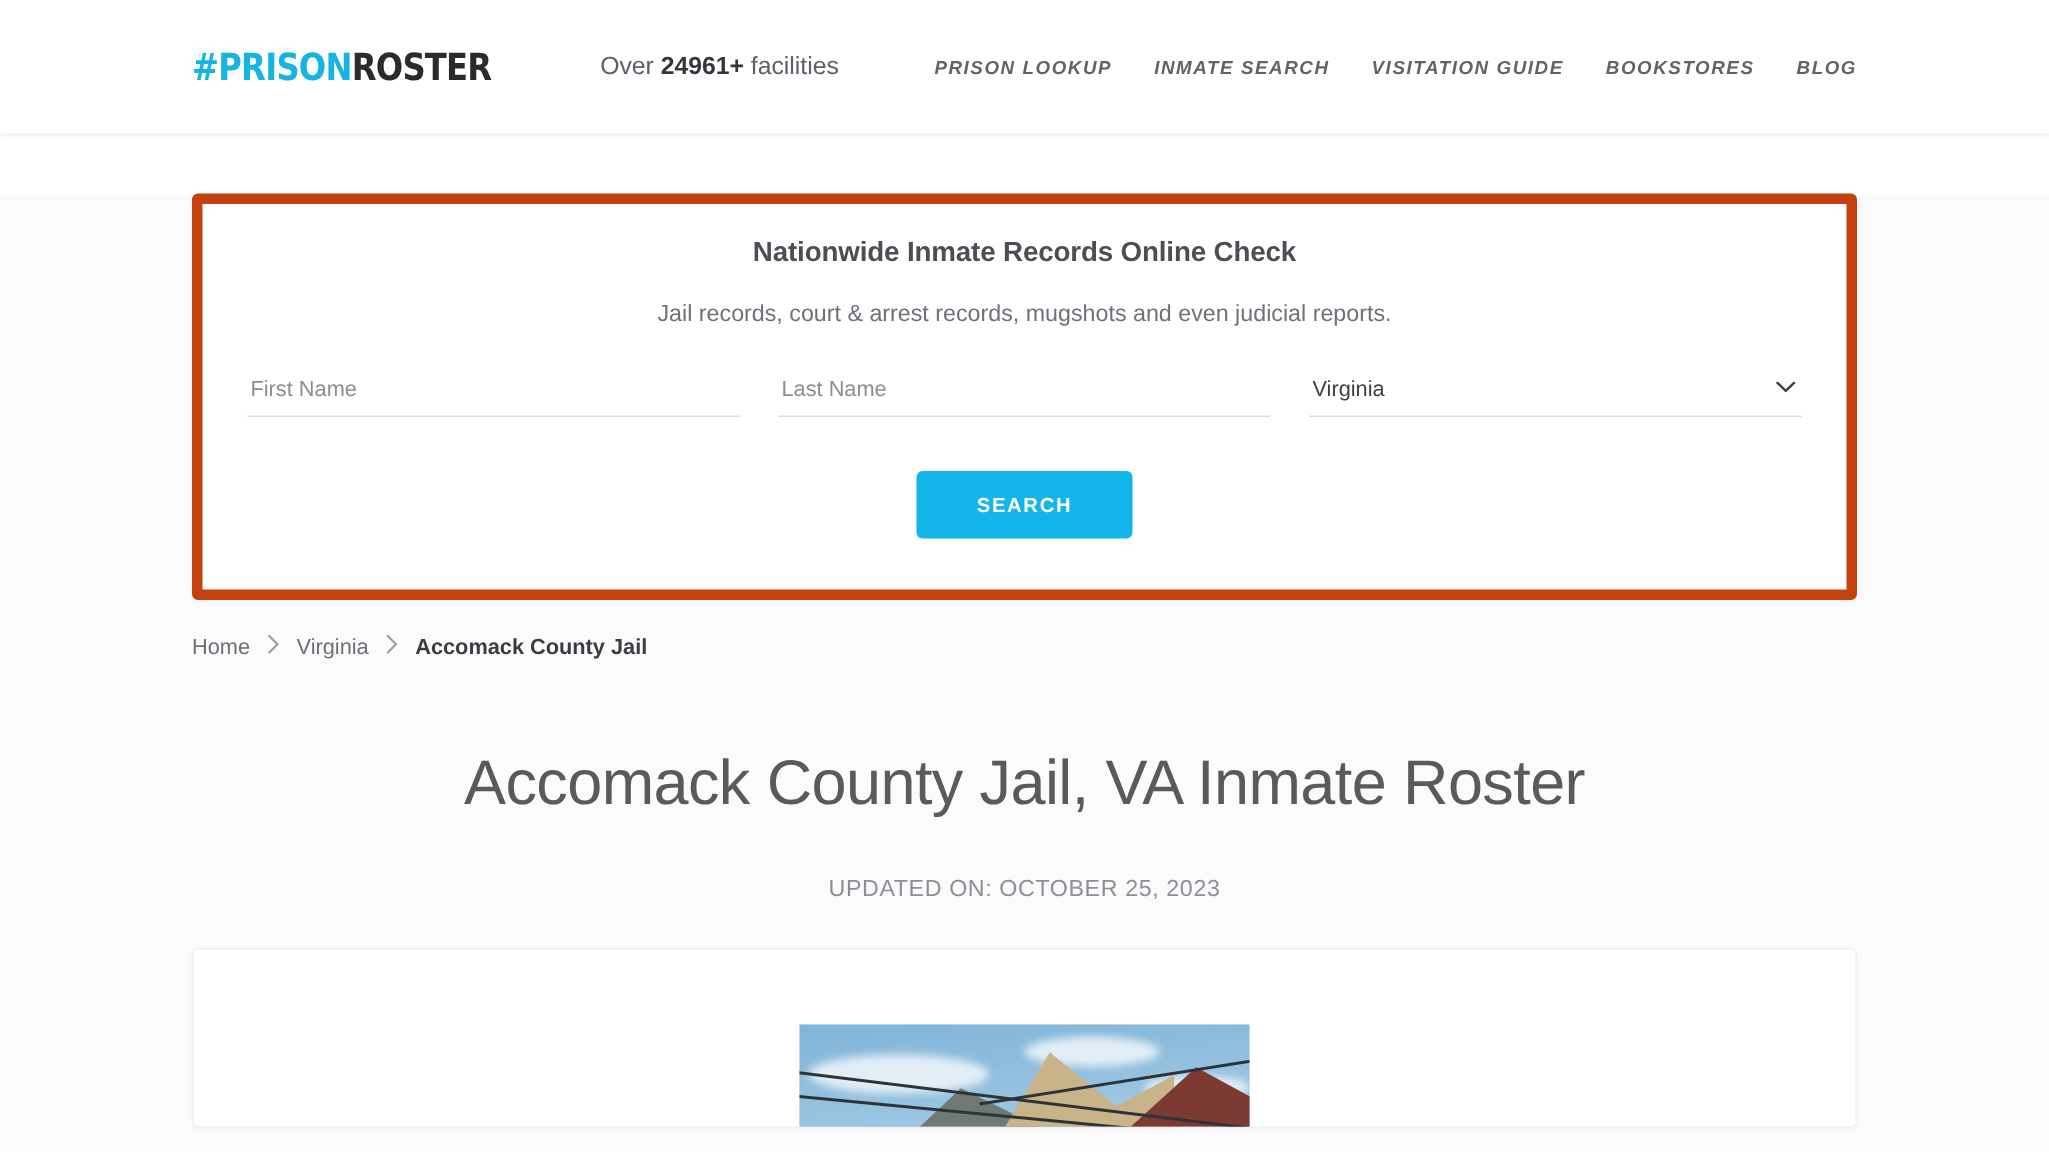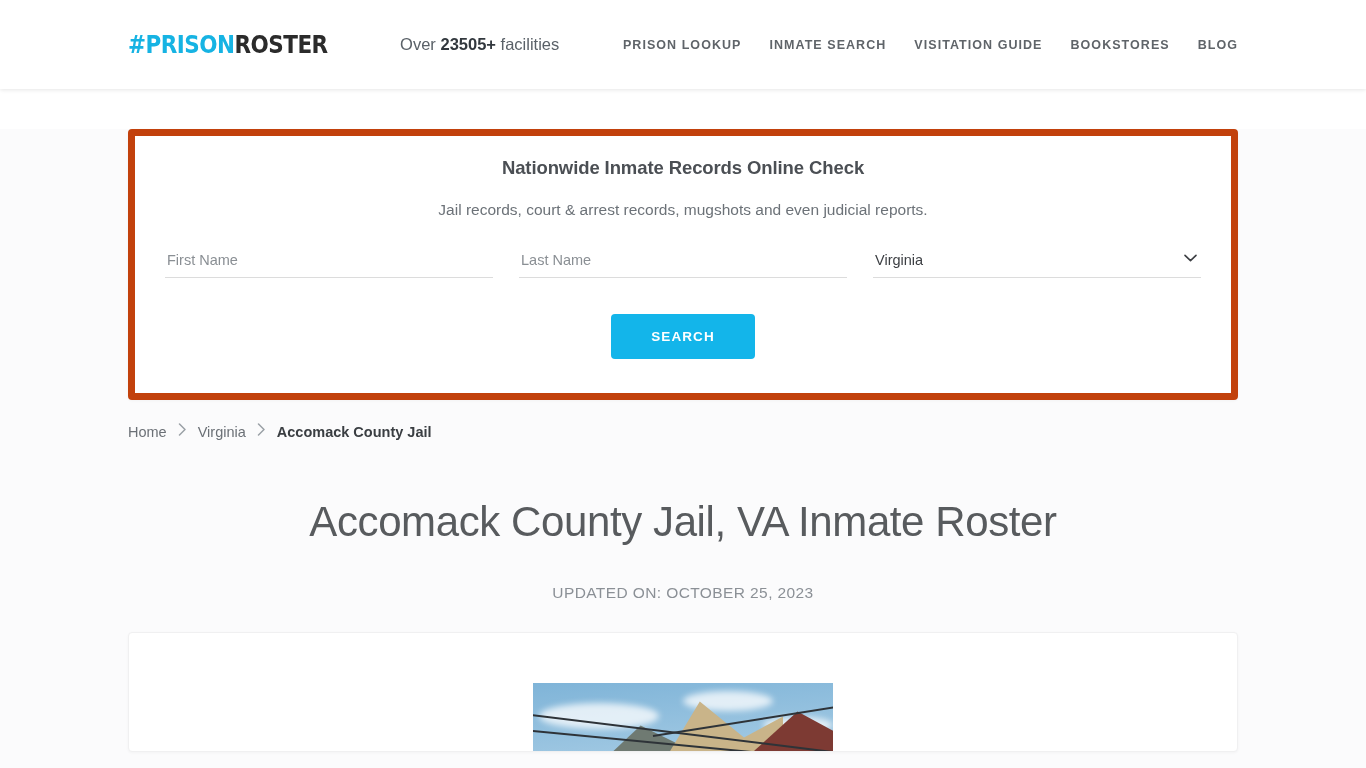--- a/index.html
+++ b/index.html
@@ -60,20 +60,21 @@
   }
   .nav-link {
     font-size: 12.5px;
     font-weight: 700;
     letter-spacing: 1.05px;
     color: #5f6469;
     text-transform: uppercase;
     text-decoration: none;
     padding: 10px 14px;
     white-space: nowrap;
+    font-style: italic;
   }
   .nav-link:last-child { padding-right: 0; }
 
   
   .page-bg {
     background: #fbfbfc;
     min-height: 679px;
     padding-top: 0;
   }
   .container {
@@ -279,21 +280,21 @@
 <body>
 
 <header class="site-header">
   <div class="header-inner">
 
     <a href="#" class="brand">
       <span class="b-blue">#PRISON</span><span class="b-dark">ROSTER</span>
     </a>
 
     <div class="facilities">
-      <span>Over </span><b>23505+</b><span> facilities</span>
+      <span>Over </span><b>24961+</b><span> facilities</span>
     </div>
 
     <nav class="main-nav">
       <a href="#" class="nav-link">PRISON LOOKUP</a>
       <a href="#" class="nav-link">INMATE SEARCH</a>
       <a href="#" class="nav-link">VISITATION GUIDE</a>
       <a href="#" class="nav-link">BOOKSTORES</a>
       <a href="#" class="nav-link">BLOG</a>
     </nav>
 

